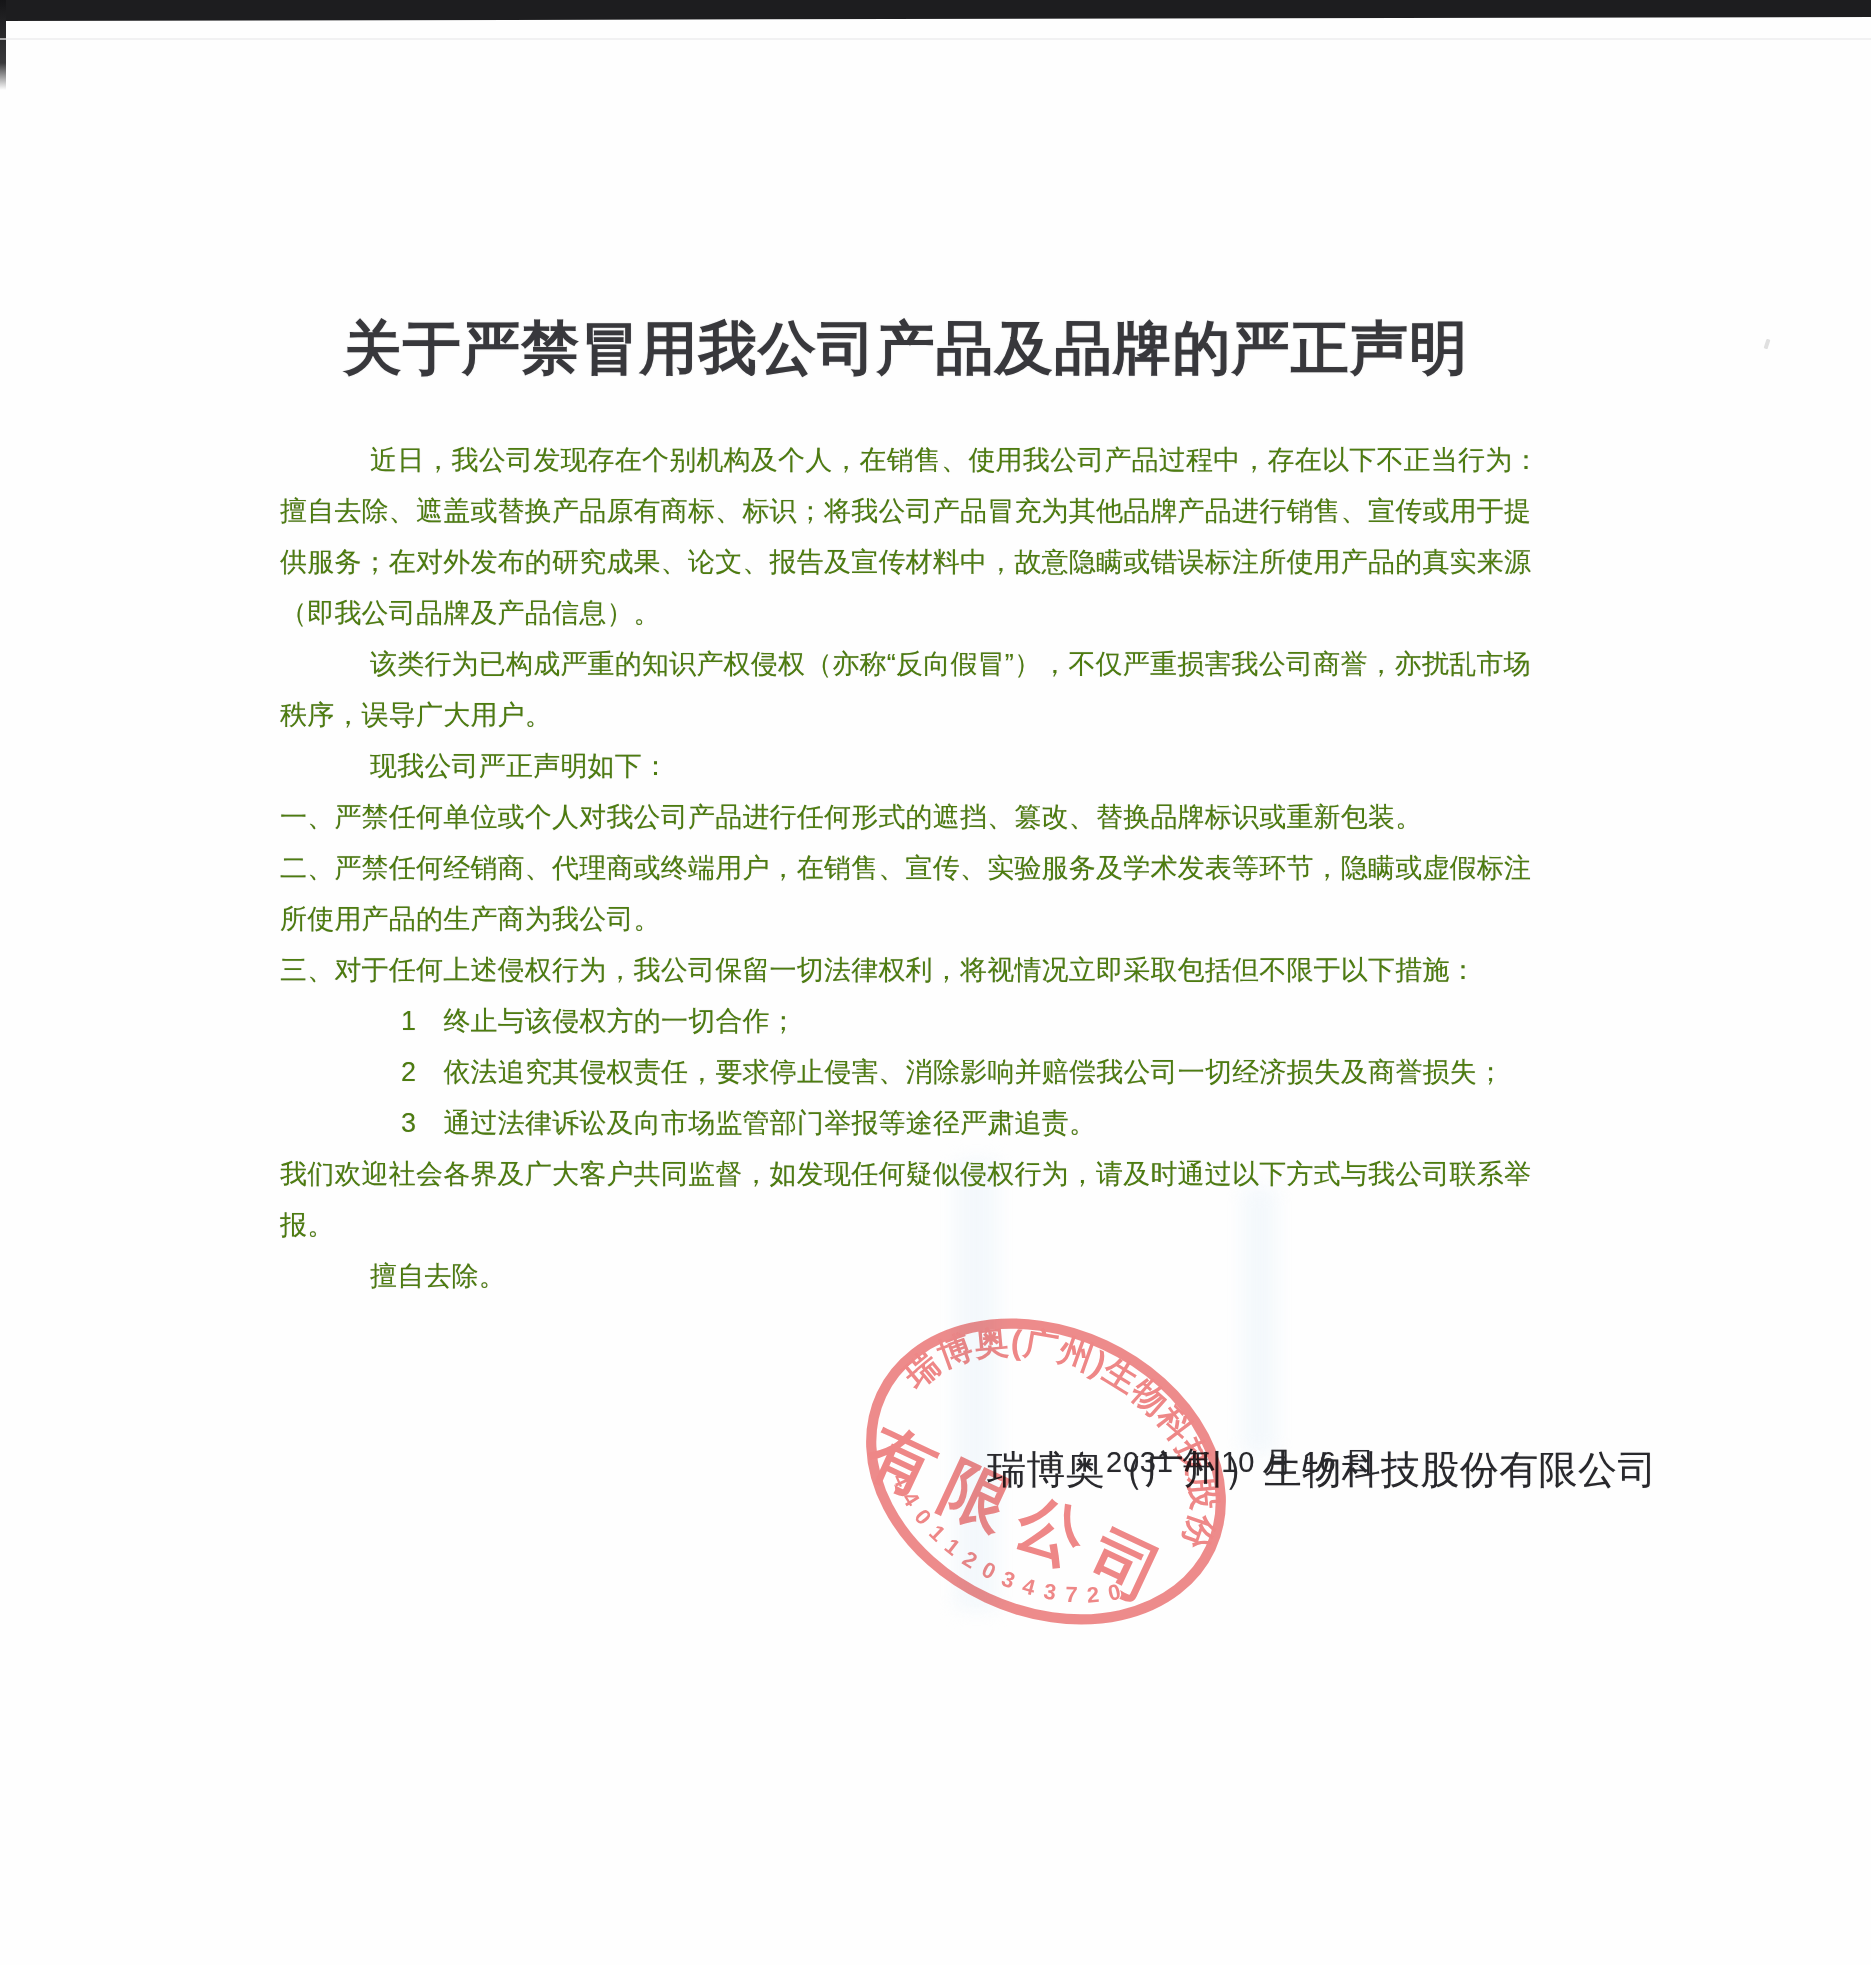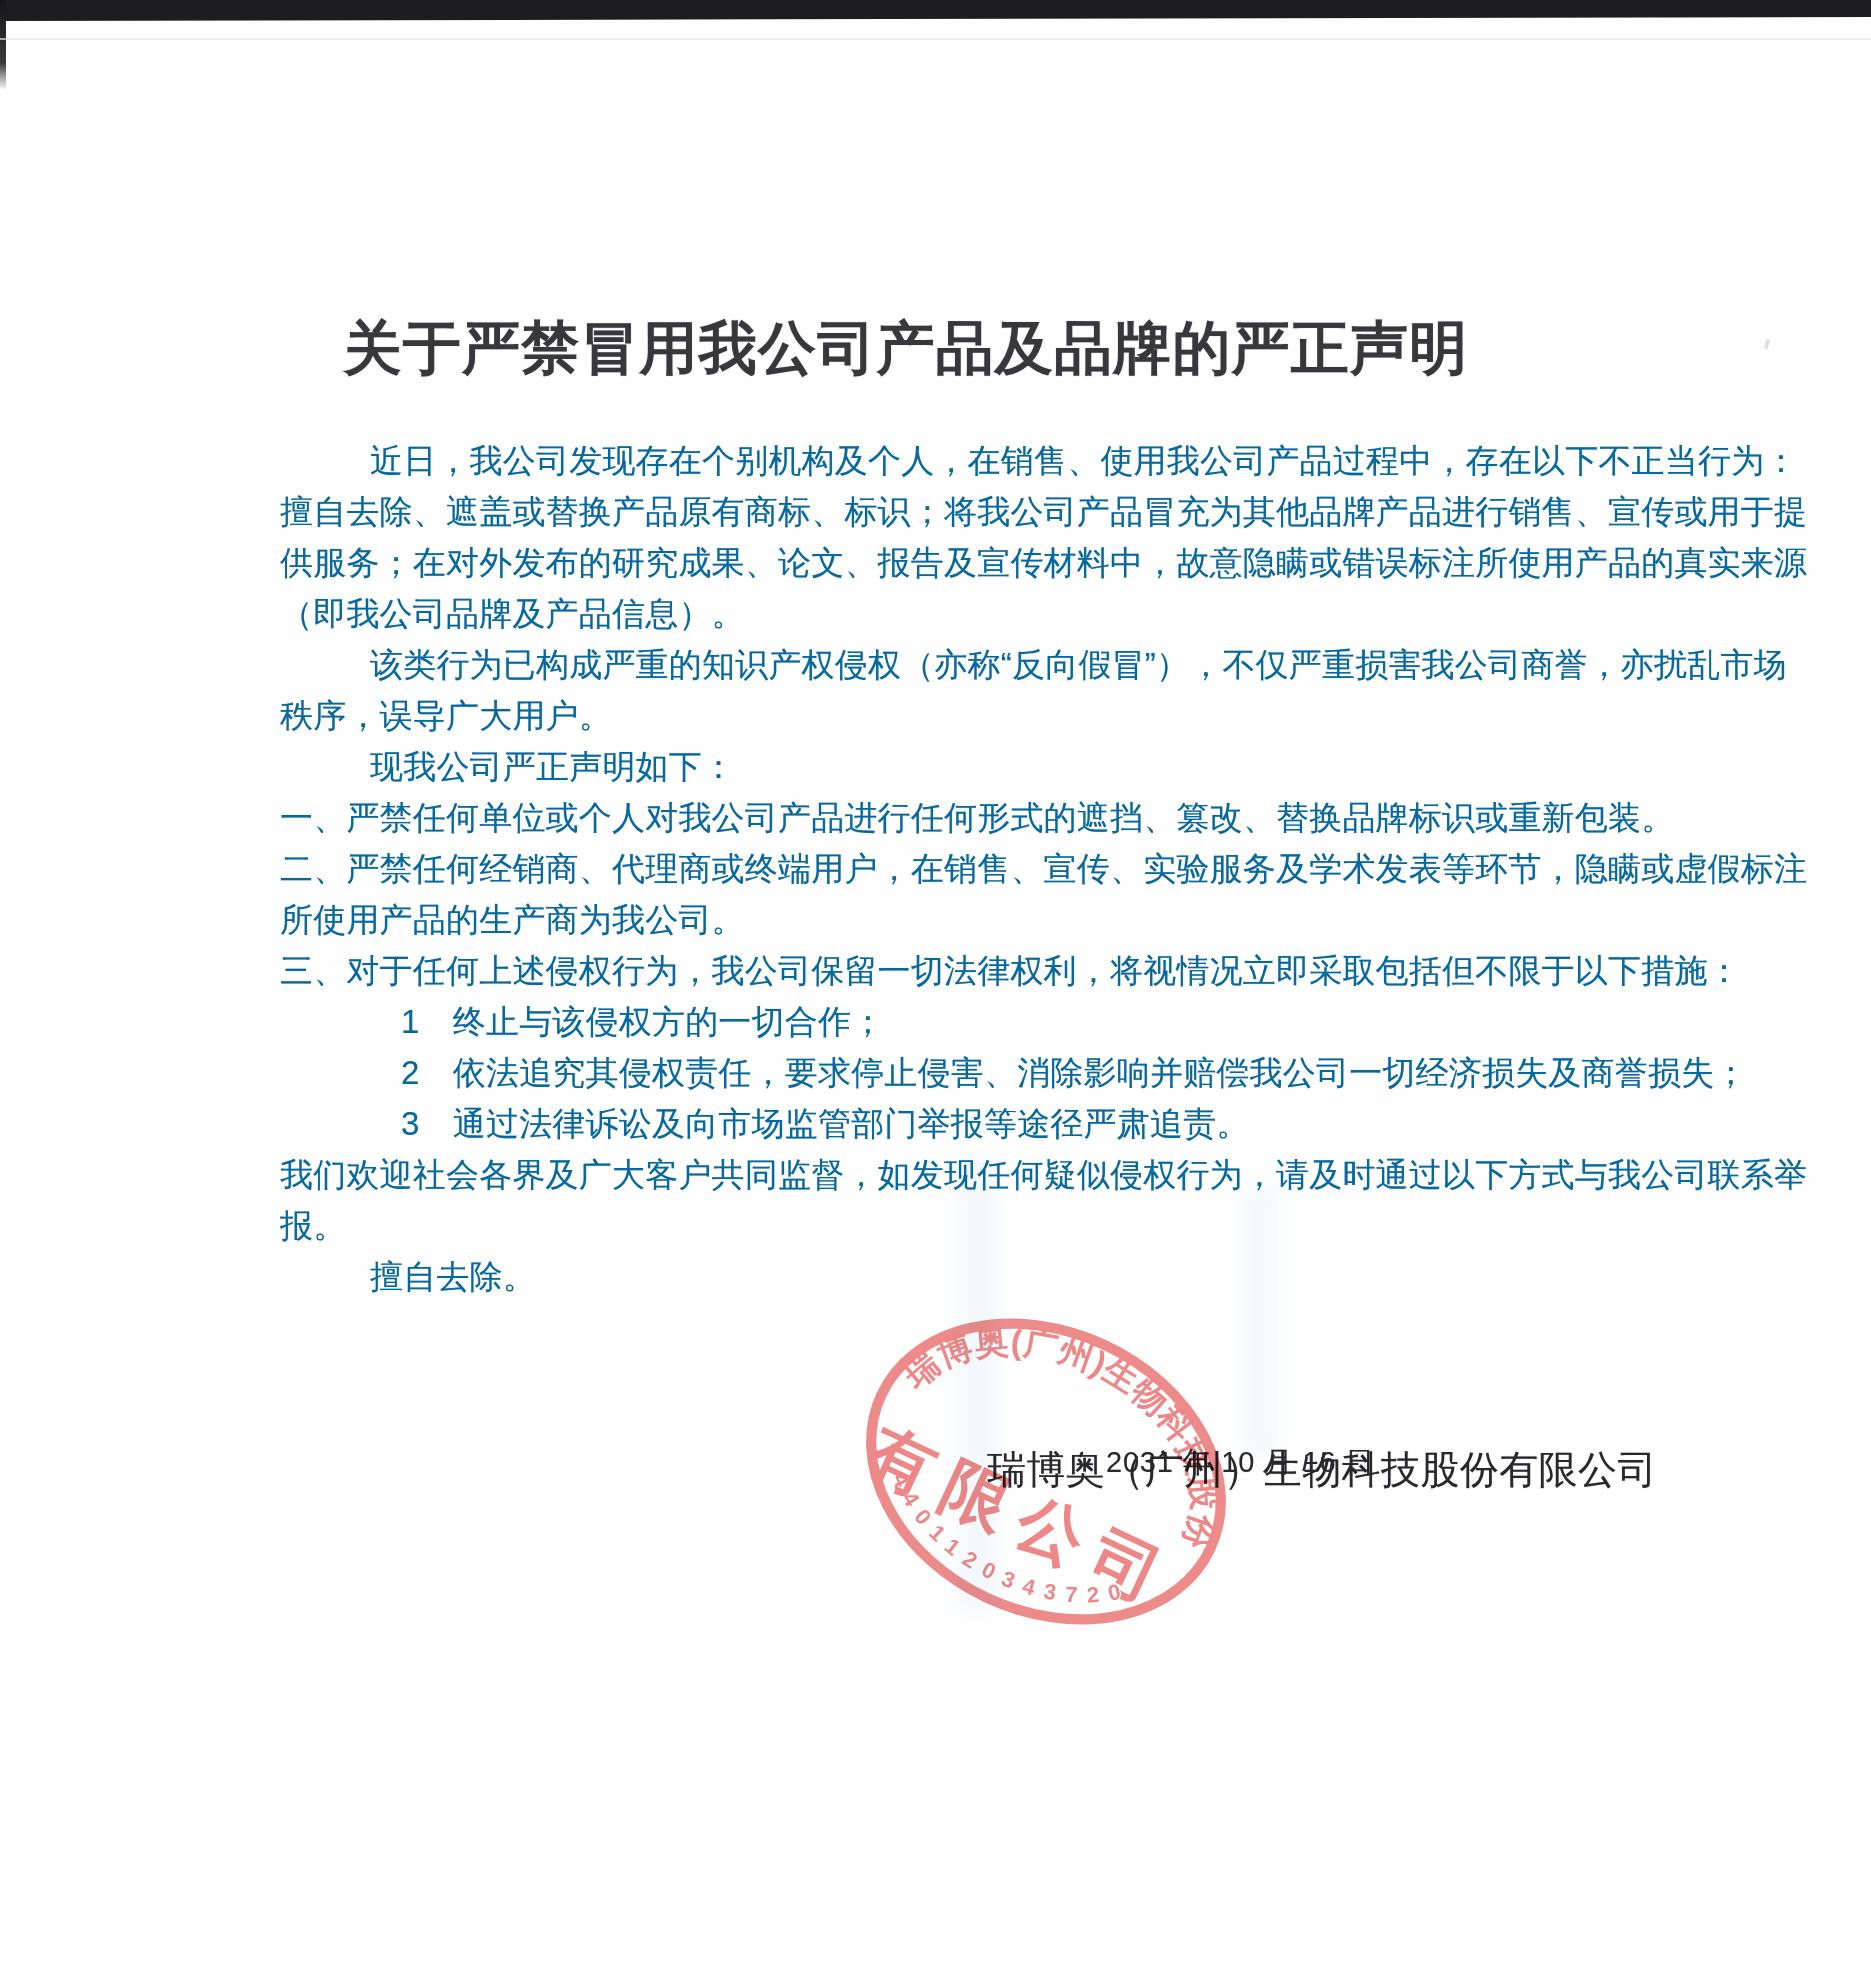--- a/index.html
+++ b/index.html
@@ -34,21 +34,21 @@
     position:absolute;left:0;top:306px;width:1812px;height:83px;
     text-align:center;font-size:58px;line-height:83px;font-weight:700;
     color:#38383c;letter-spacing:1.2px;
     text-shadow:0 0 1.2px rgba(56,56,60,.30);
     margin:0;
   }
 
   
   .body-block{
     position:absolute;left:280px;top:435px;width:1336px;
-    font-size:33px;color:#0369a1;letter-spacing:0.2px;
+    font-size:27px;color:#4d7c0f;letter-spacing:0.2px;
     text-shadow:0 0 0.8px rgba(40,40,44,.32);
   }
   .ln{margin:0;line-height:51px;white-space:nowrap;}
   .ln.ind{text-indent:90px;}
   .ln.ind2{padding-left:121px;}
 
   
   .sig-company{
     position:absolute;left:987px;top:1443px;
     font-size:39px;color:#28282c;letter-spacing:0.4px;white-space:nowrap;

